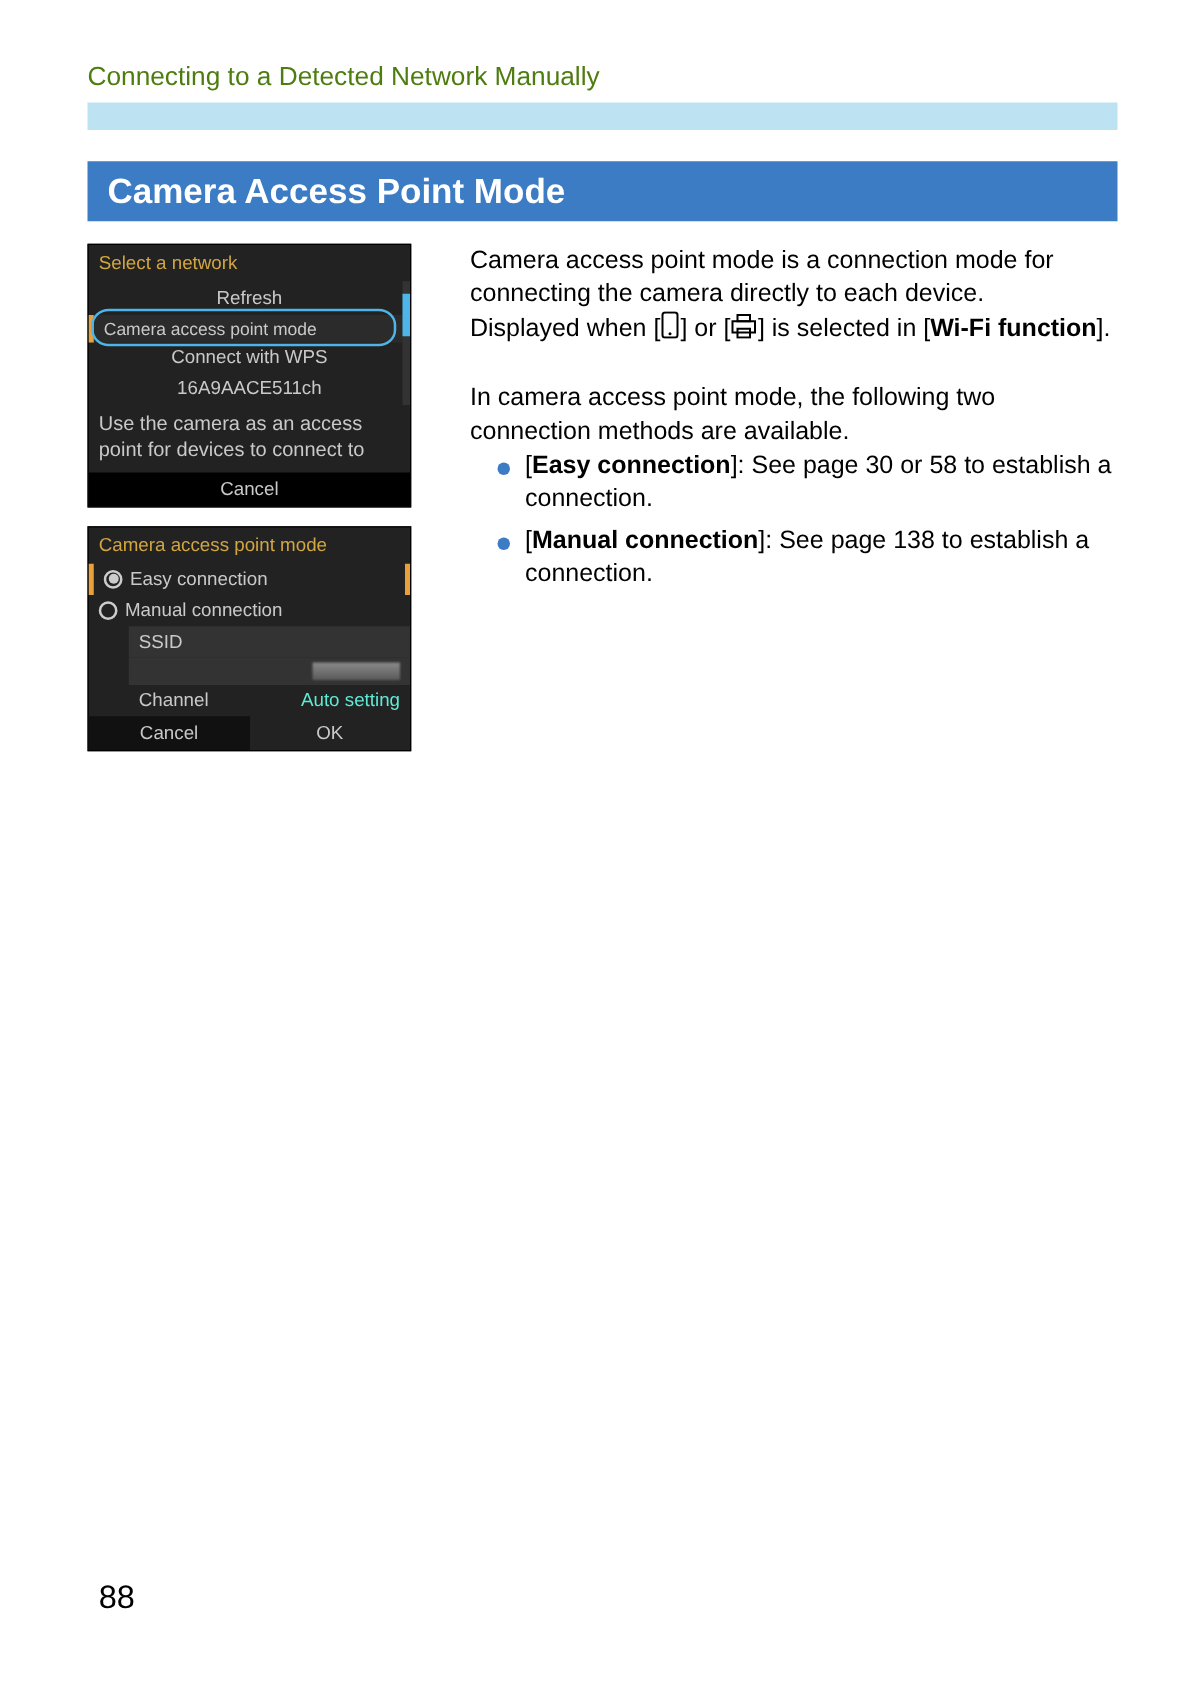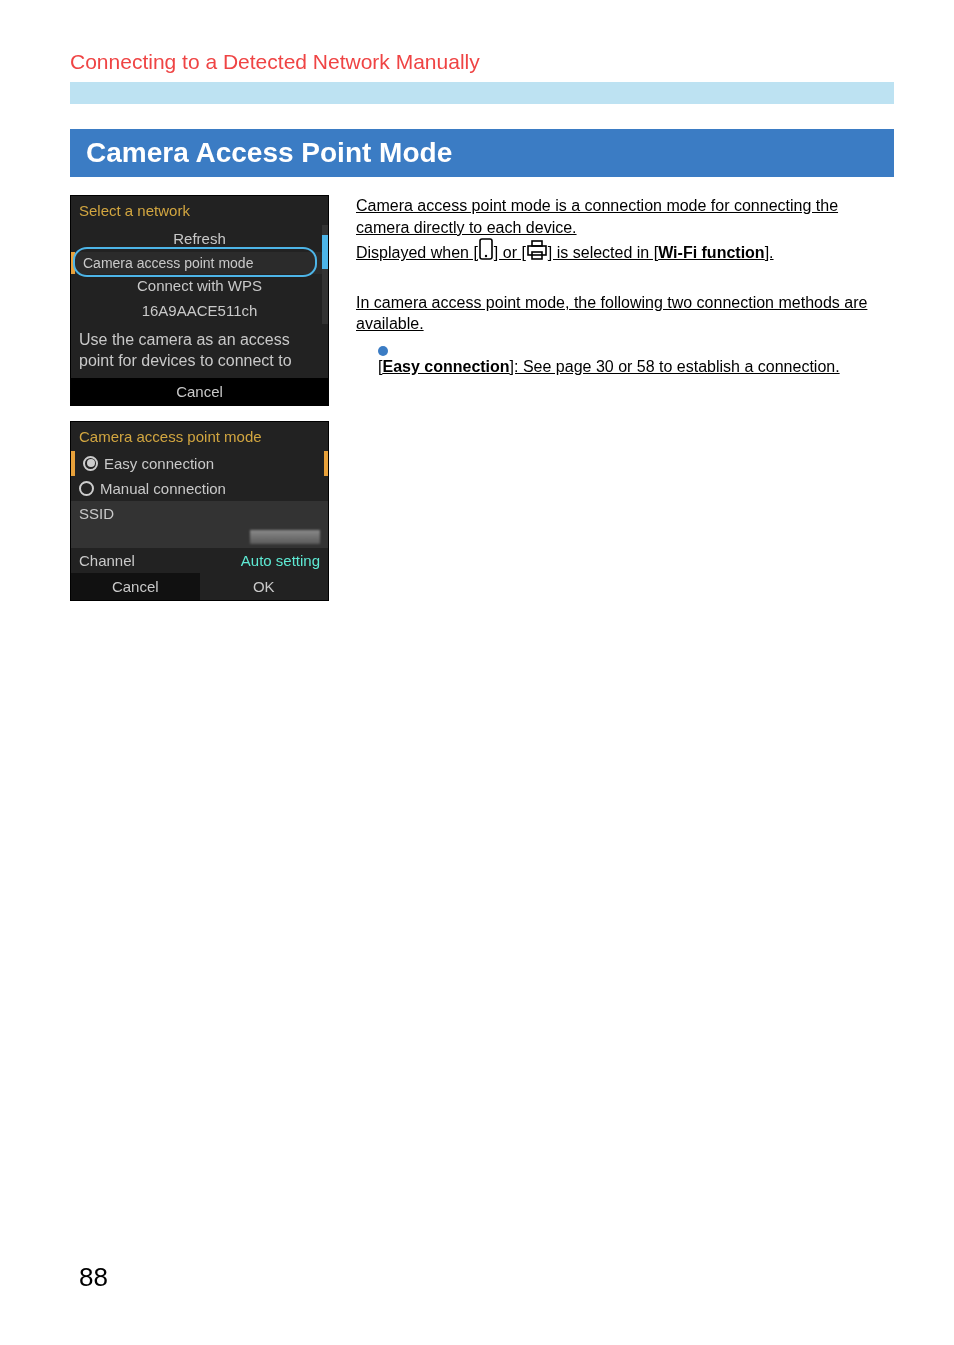--- a/index.html
+++ b/index.html
@@ -12,56 +12,55 @@
   }
   .page {
     width: 954px;
     height: 1345px;
     position: relative;
     box-sizing: border-box;
     padding: 50px 60px 0 70px;
   }
   .header-text {
     font-size: 21px;
-    color: #ef4444;
+    color: #4d7c0f;
     margin-bottom: 8px;
   }
   .blue-bar {
     height: 22px;
     background: #bde2f2;
     margin-bottom: 25px;
   }
   .section-heading {
     background: #3b7cc4;
     color: #fff;
     font-size: 28px;
     font-weight: bold;
     padding: 8px 16px;
     margin-bottom: 18px;
   }
   .content-wrap {
     display: flex;
-    gap: 26px;
+    gap: 46px;
   }
   .left-col {
     width: 260px;
     flex: 0 0 260px;
     display: flex;
     flex-direction: column;
     gap: 15px;
   }
   .right-col {
     flex: 1;
-    font-size: 16px;
+    font-size: 20px;
     line-height: 1.35;
-    text-decoration: underline;
   }
   .right-block { margin-bottom: 28px; }
   .bullets { padding-left: 22px; }
-  .bullet-row { display: flex; margin-bottom: 6px; flex-direction: column; }
+  .bullet-row { display: flex; margin-bottom: 6px; }
   .bullet-dot {
     width: 10px; height: 10px; border-radius: 50%;
     background: #3b7cc4; margin-top: 11px; margin-right: 12px;
     flex: 0 0 10px;
   }
   .bullet-text { flex: 1; }
   
   .cam-ui {
     background: #222;
     color: #c9c9c9;
@@ -149,21 +148,21 @@
     width: 11px; height: 11px; border-radius: 50%;
     border: 2px solid #ccc; display: inline-block;
     position: relative;
   }
   .radio-circle.filled::after {
     content: ""; position: absolute; left: 1.5px; top: 1.5px;
     width: 8px; height: 8px; border-radius: 50%; background: #ccc;
   }
   .kv-row {
     display: flex; justify-content: space-between;
-    padding: 4px 8px; font-size: 15px;
+    padding: 4px 8px; font-size: 15px; margin-left: 32px;
   }
   .kv-value { color: #5eead4; }
   .ssid-blur {
     display: inline-block;
     width: 70px; height: 14px;
     background: linear-gradient(#8a8a8a,#5a5a5a);
     filter: blur(1px);
   }
   
   .page-num {
@@ -269,20 +268,26 @@
 
       <div class="right-block" style="margin-top:12px;">
         <div>In camera access point mode, the following two connection methods are available.</div>
         <div class="bullets">
           <div class="bullet-row">
             <div class="bullet-dot"></div>
             <div class="bullet-text">
               <span>[</span><b>Easy connection</b><span>]: See page 30 or 58 to establish a connection.</span>
             </div>
           </div>
+          <div class="bullet-row">
+            <div class="bullet-dot"></div>
+            <div class="bullet-text">
+              <span>[</span><b>Manual connection</b><span>]: See page 138 to establish a connection.</span>
+            </div>
+          </div>
         </div>
       </div>
     </div>
 
   </div>
 
   <div class="page-num">88</div>
 </div>
 
 </body></html>

